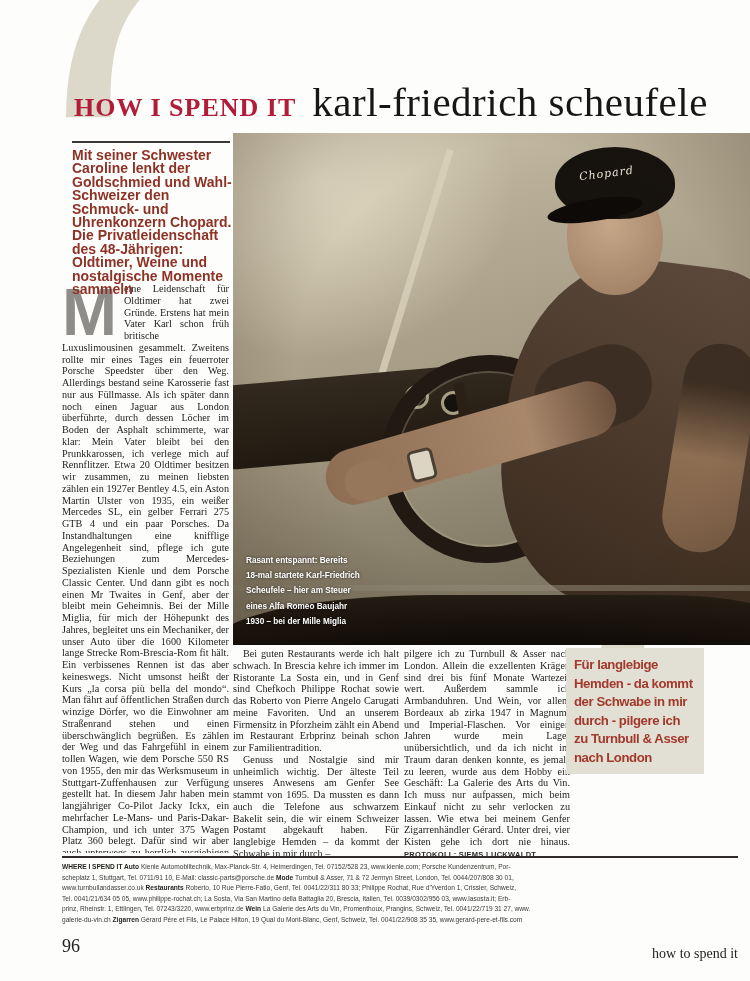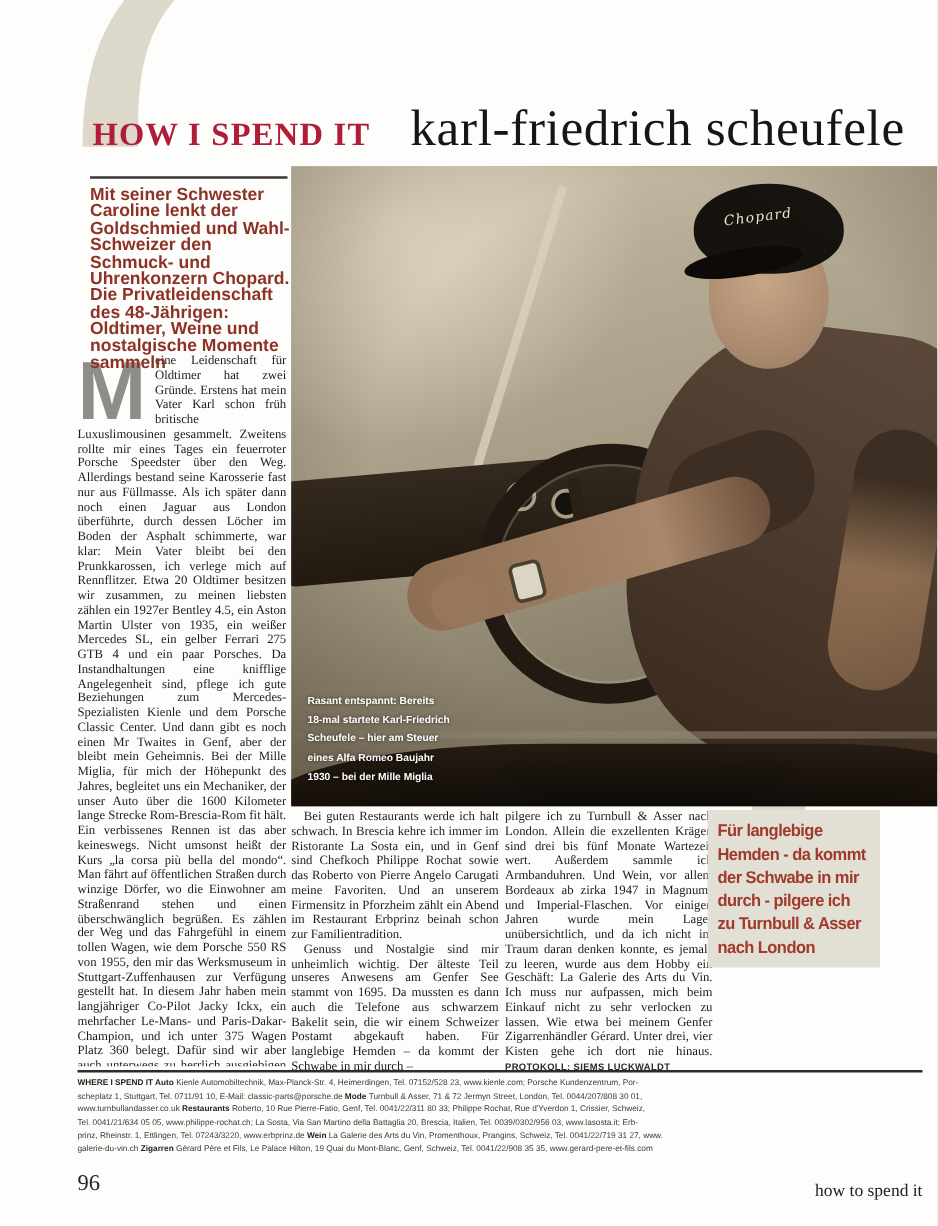--- a/index.html
+++ b/index.html
@@ -7,21 +7,21 @@
         overflow:hidden;font-family:"Liberation Serif",serif;color:#1c1c1c;}
   .giant-quote{position:absolute;font-family:"DejaVu Serif",serif;color:var(--quote-gray);
         line-height:1;z-index:0;user-select:none;}
   #gq-open{left:18px;top:-88px;font-size:470px;transform:scaleY(1.25);transform-origin:top left;}
   #gq-close{left:535px;top:552px;font-size:470px;transform:scaleY(1.12);transform-origin:top left;}
   
   #header{position:absolute;left:74px;top:78px;width:660px;display:flex;align-items:baseline;z-index:2;}
   #kicker{font-family:"Liberation Serif",serif;font-weight:bold;font-size:26px;
           letter-spacing:1px;color:var(--accent);white-space:nowrap;}
   #title{font-family:"Liberation Serif",serif;font-weight:normal;font-size:41px;
-         margin-left:32px;color:#161616;letter-spacing:0.5px;white-space:nowrap;}
+         margin-left:16px;color:#161616;letter-spacing:0.5px;white-space:nowrap;}
   
   #standfirst-rule{position:absolute;left:72px;top:141px;width:158px;height:2px;background:#3a3734;z-index:2;}
   #standfirst{position:absolute;left:72px;top:149px;width:160px;z-index:2;
       font-family:"Liberation Sans",sans-serif;font-weight:bold;font-size:14px;
       line-height:13.4px;color:var(--standfirst);}
   
   #photo{position:absolute;left:233px;top:133px;width:517px;height:512px;overflow:hidden;z-index:1;background:#9a9079;}
   .ph{position:absolute;}
   #ph-bg{left:0;top:0;width:100%;height:100%;
      background:linear-gradient(165deg,#cdc4ae 0%,#b7ad96 22%,#a79c85 45%,#8e8570 68%,#6e6553 100%);}

